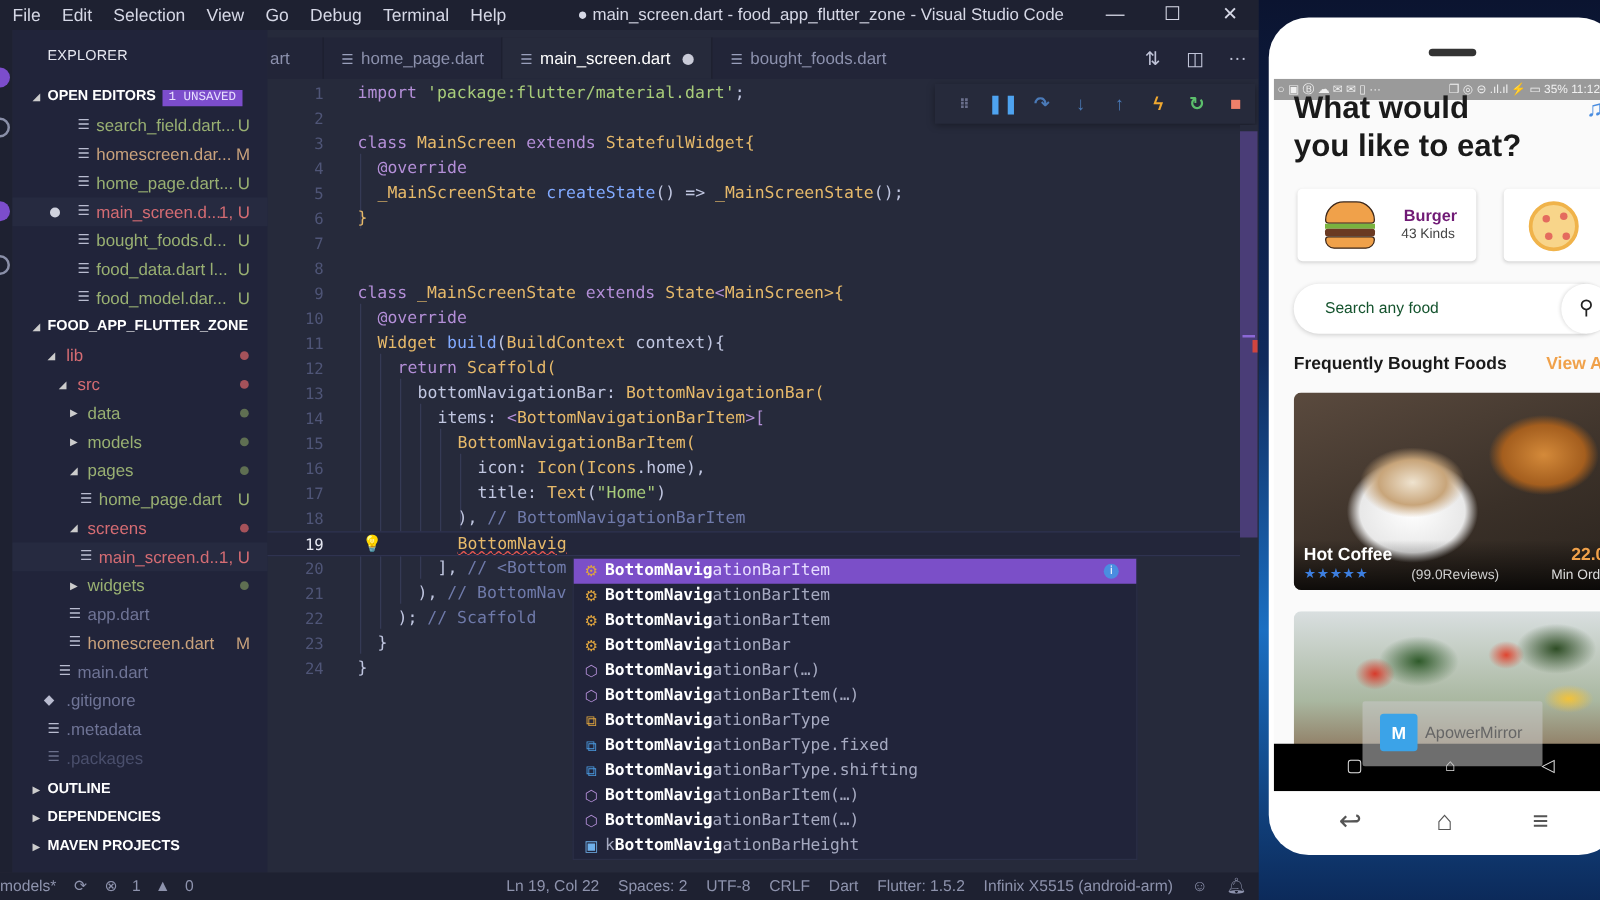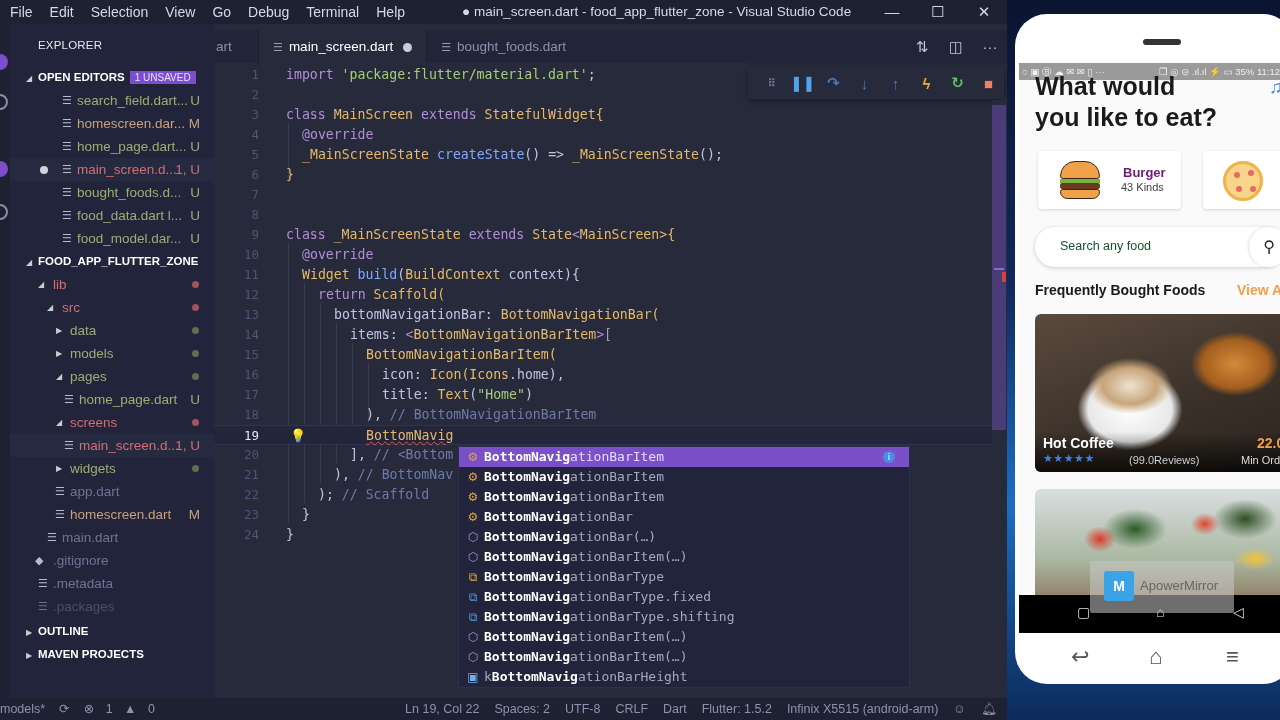--- a/index.html
+++ b/index.html
@@ -16,21 +16,21 @@
   .win-ctrls span { width: 46px; text-align: center; line-height: 24px; font-size: 15px; color: #d6d8e6; }
 
   .activitybar { position: absolute; left: 0; top: 24px; width: 10px; height: 674px; background: #1e2131; }
   .act-dot { position: absolute; left: -8px; width: 16px; height: 16px; border-radius: 50%; background: #7c4dcc; }
   .act-ring { position: absolute; left: -8px; width: 16px; height: 16px; border-radius: 50%; border: 2px solid #8a8fa8; }
 
   .sidebar { position: absolute; left: 10px; top: 24px; width: 204px; height: 674px; background: #21243a; font-size: 13.5px; }
   .sb-title { height: 42px; line-height: 42px; padding-left: 28px; font-size: 11.5px; color: #e6e7f0; letter-spacing: 0.2px; }
   .sb-section { height: 23px; line-height: 23px; font-size: 11.5px; font-weight: bold; color: #ffffff; padding-left: 16px; position: relative; }
   .sb-section .tri { display: inline-block; width: 12px; font-size: 8px; color: #ccc; }
-  .badge-unsaved { display: inline-block; background: #7c4dcc; color: #e8e0ff; font-size: 10px; font-weight: normal; padding: 0 5px; line-height: 13px; margin-left: 5px; }
+  .badge-unsaved { display: inline-block; background: #7c4dcc; color: #e8e0ff; font-size: 10px; font-weight: normal; padding: 0 5px; line-height: 13px; margin-left: 5px; font-family: Liberation Mono, monospace; }
   .oe-item { height: 23px; line-height: 23px; position: relative; padding-left: 50px; white-space: nowrap; }
   .oe-item .fi { position: absolute; left: 52px; top: 0; font-size: 11px; color: #b9bcd0; }
   .oe-item .name { position: absolute; left: 67px; }
   .oe-item .st { position: absolute; right: 14px; top: 0; }
   .oe-item.active { background: #262a40; }
   .oe-item .dot { position: absolute; left: 30px; top: 8px; width: 8px; height: 8px; border-radius: 50%; background: #d0d2de; }
   .c-green { color: #99b072; }
   .c-orange { color: #c9a27c; }
   .c-red { color: #d56c73; }
   .c-dim { color: #6f7496; }
@@ -285,25 +285,27 @@
       <div class="tr-item c-dim">
           <span class="fi" style="left:28px">☰</span>
           <span class="name" style="left:43px">.metadata</span>
         </div>
       <div class="tr-item" style="color:#4a4f6c">
           <span class="fi" style="left:28px;color:#6b708c">☰</span>
           <span class="name" style="left:43px">.packages</span>
         </div>
 
       <div class="sb-section" style="margin-top:2px"><span class="tri">▶</span><span>OUTLINE</span></div>
+      <div class="sb-section"><span class="tri">▶</span><span>DEPENDENCIES</span></div>
       <div class="sb-section"><span class="tri">▶</span><span>MAVEN PROJECTS</span></div>
     </div>
 
     <div class="tabs">
       <div class="tab" style="padding-left:2px;width:45px"><span>art</span></div>
+      <div class="tab"><span class="fi">☰</span><span>home_page.dart</span></div>
       <div class="tab active"><span class="fi">☰</span><span>main_screen.dart</span><span class="mod"></span></div>
       <div class="tab" style="border-right:none"><span class="fi">☰</span><span>bought_foods.dart</span></div>
       <div class="tab-actions">
         <span>⇅</span>
         <span>◫</span>
         <span>···</span>
       </div>
     </div>
 
     <div class="debugbar">

